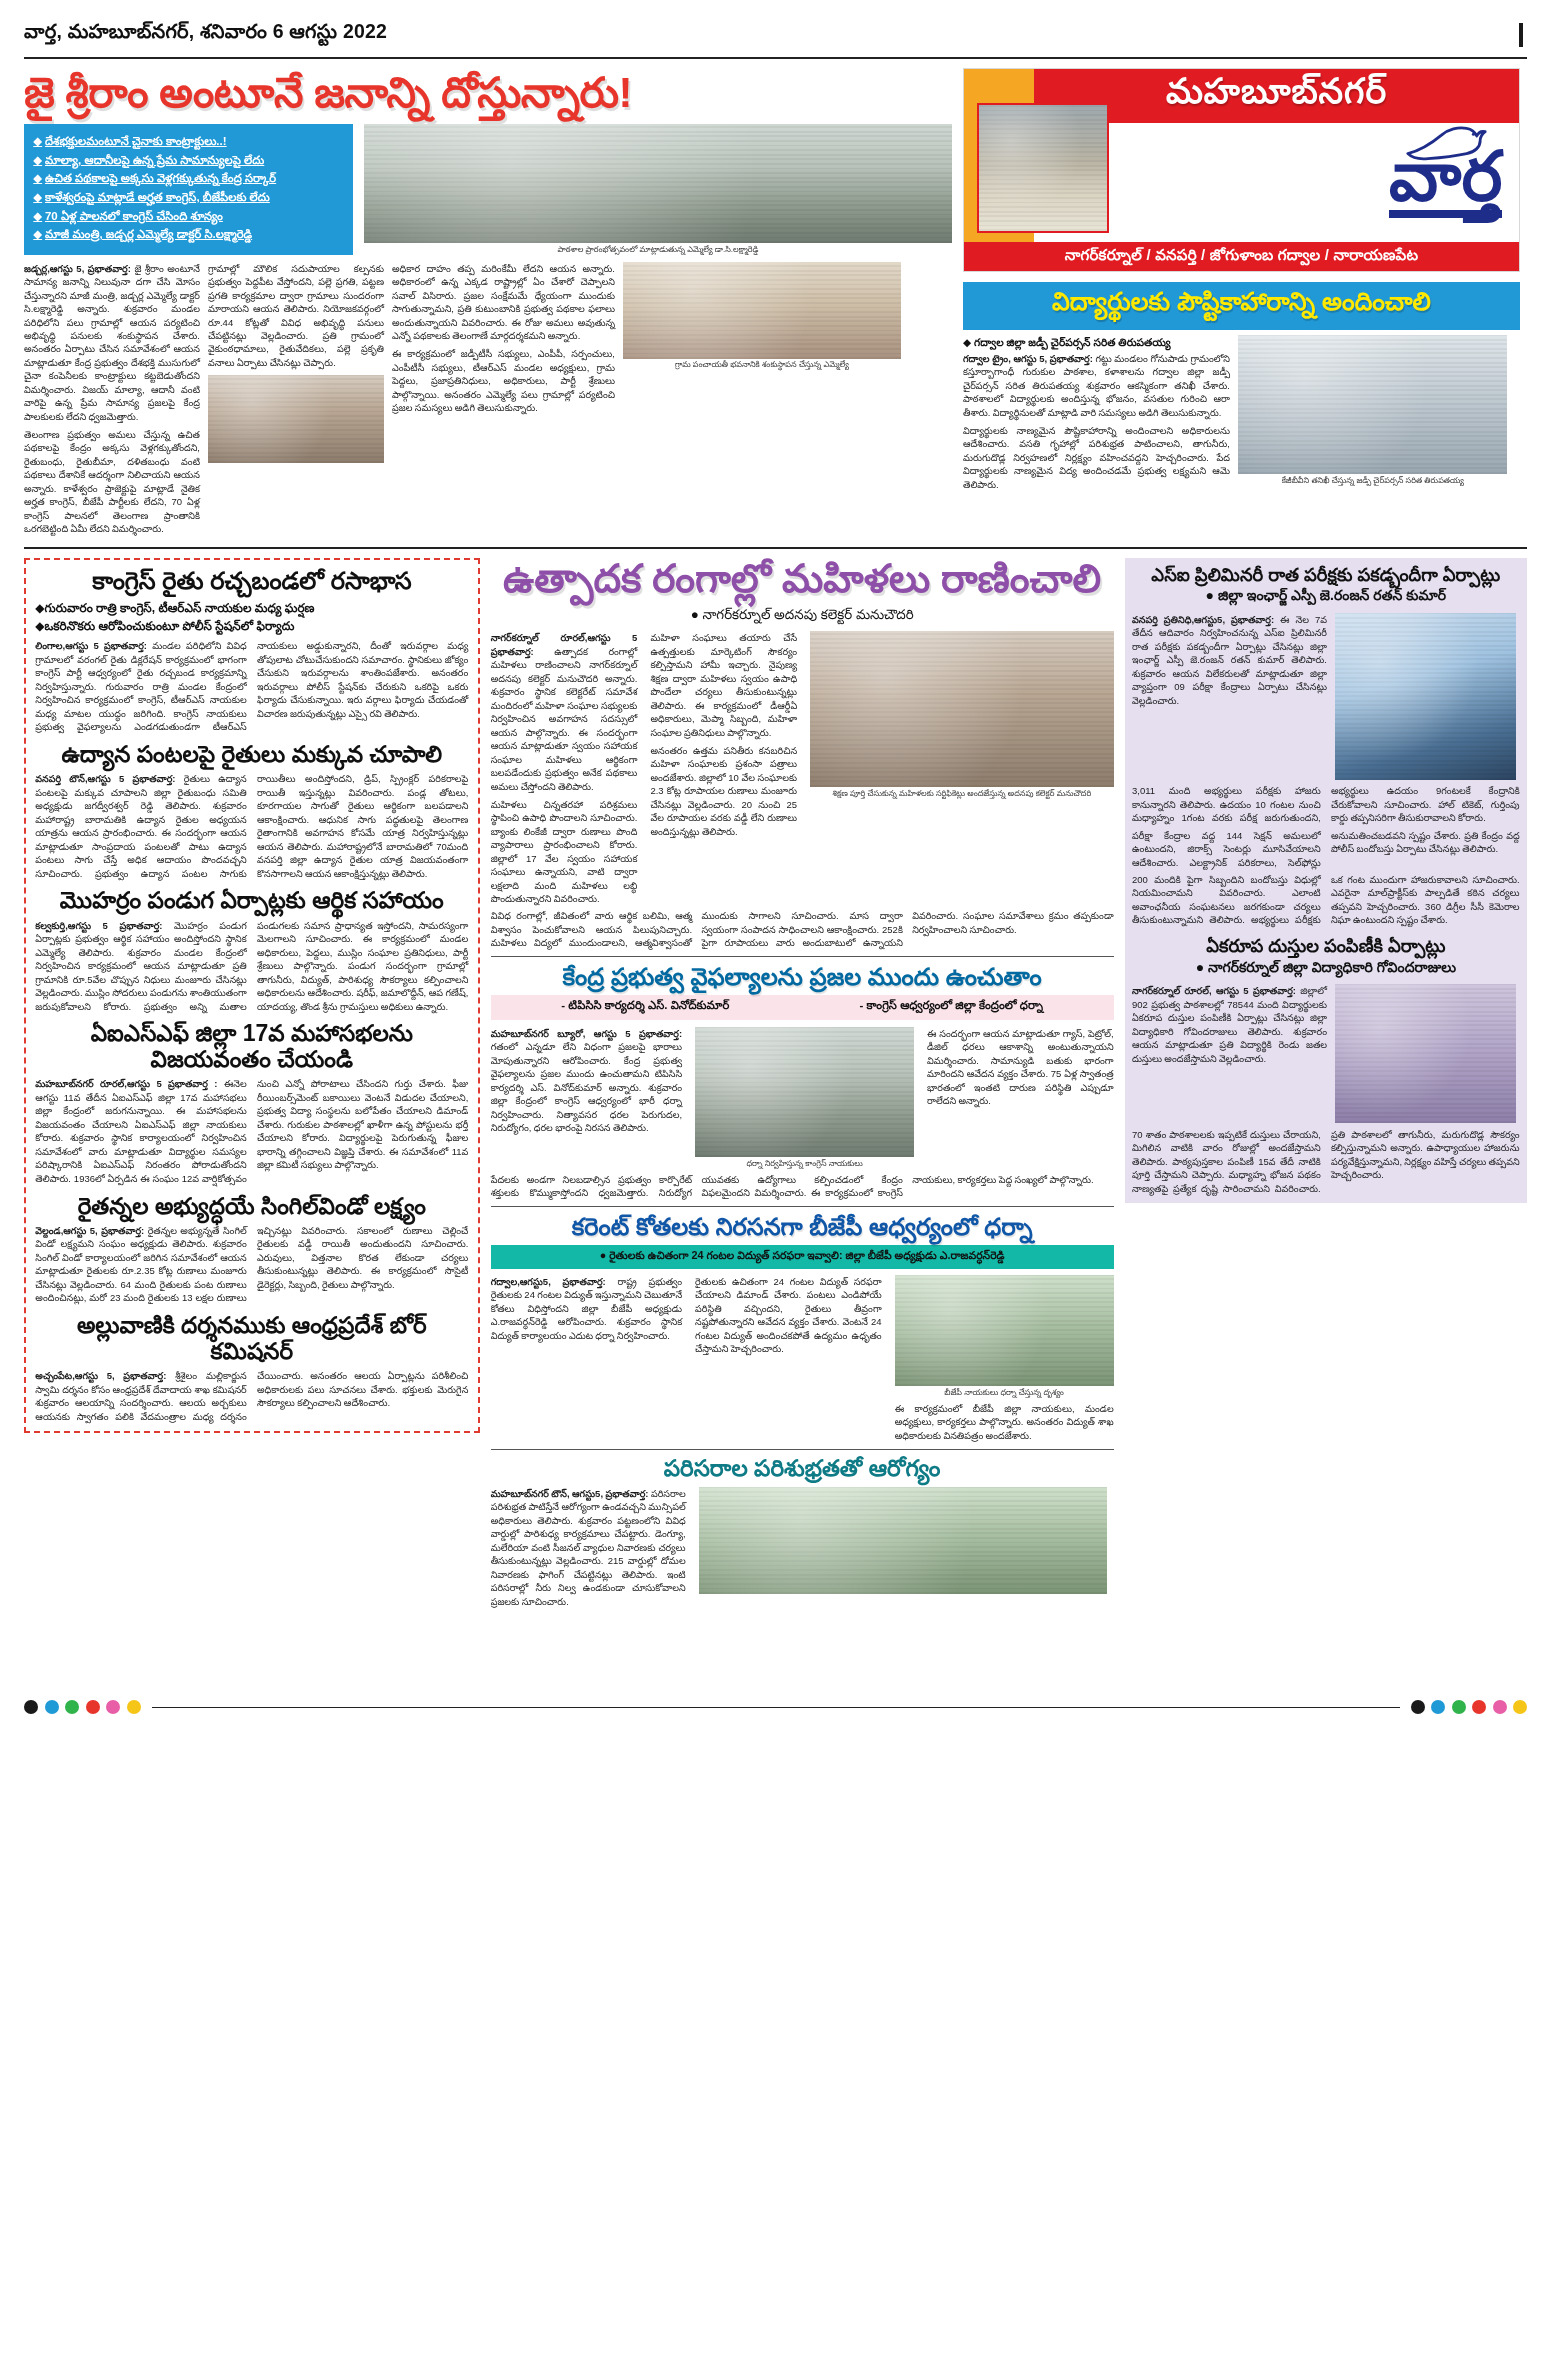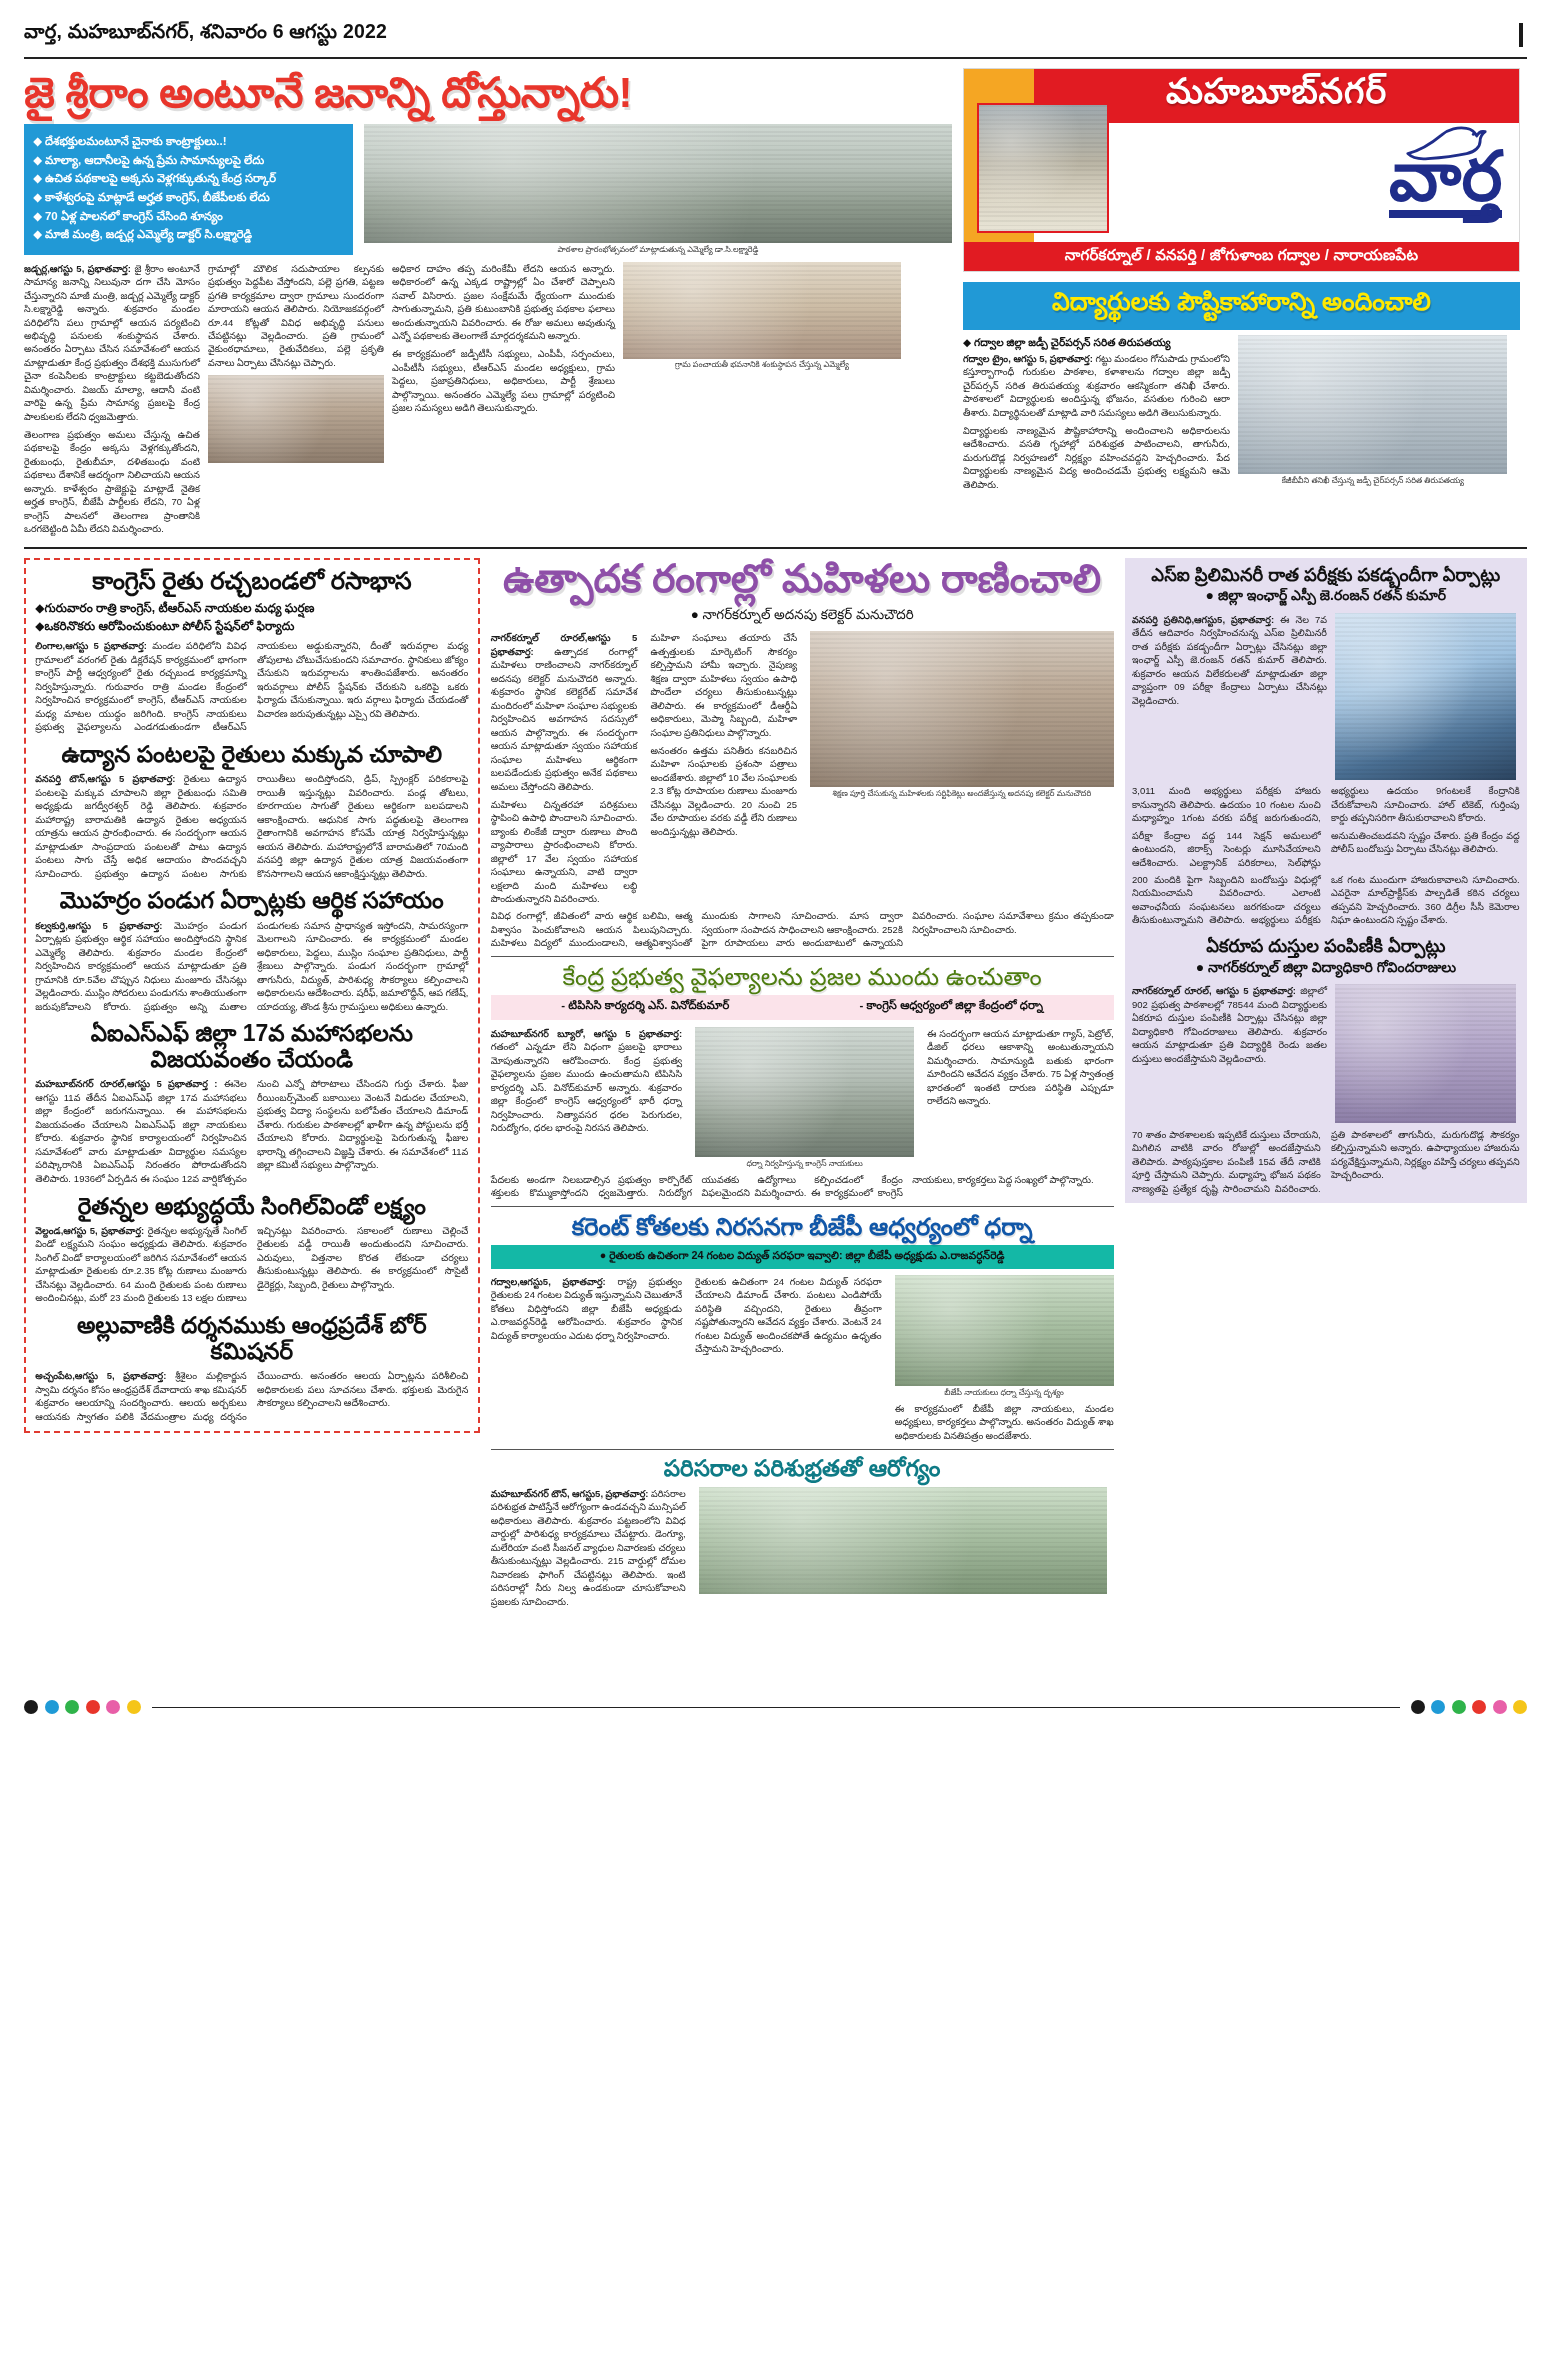--- a/index.html
+++ b/index.html
@@ -83,21 +83,21 @@
   .lead-left { width: 928px; }
   .lead-title {
     font-size: 42px; margin: 3.7px 0 9.3px 0; letter-spacing: -0.4px;
   }
   .lead-upper { display: flex; gap: 11px; }
   .bullets {
     width: 329px; background: #2199d6; color: #fff;
     padding: 8.3px 8.3px 8.3px 9.3px; font-size: 11.5px; line-height: 1.62;
     font-weight: 700;
   }
-  .bullets div { white-space: nowrap; overflow: hidden; }
+  .bullets div { white-space: nowrap; overflow: hidden; text-decoration: underline; }
   .bullets .d { color: #fff; margin-right: 2.8px; }
   .lead-photo-top { flex: 1; }
   .lead-photo-top .photo { height: 119px; }
   .lead-cols {
     display: flex; gap: 8px; margin-top: 6.5px;
   }
   .lead-cols .col { width: 176px; }
   .lead-col-wide { width: 223px; }
 
   
@@ -181,21 +181,21 @@
     line-height: 1.06; margin-bottom: 7.4px;
   }
   .mid-kicker {
     text-align: center; font-size: 13.4px; font-weight: 400; margin-bottom: 6.5px;
   }
   .mid-grid { display: flex; gap: 13px; }
   .mid-c { width: 148px; }
   .mid-photo-big .photo { height: 156px; }
 
   .green-title {
-    font-size: 24px; font-weight: 400; color: #4d7c0f; text-align: center;
+    font-size: 24px; font-weight: 700; color: #0369a1; text-align: center;
     line-height: 1.1; text-shadow: 0.9px 1.9px 0 rgba(0,0,0,.1);
   }
   .pinkbar {
     background: #fbe3ea; display: flex; justify-content: space-around;
     font-size: 11.5px; font-weight: 700; padding: 4.6px 5.6px; margin-top: 4.6px;
   }
   .blue-title {
     font-size: 24px; font-weight: 700; color: #1157a8; text-align: center;
     line-height: 1.1; text-shadow: 0.9px 1.9px 0 rgba(0,0,0,.1);
   }

